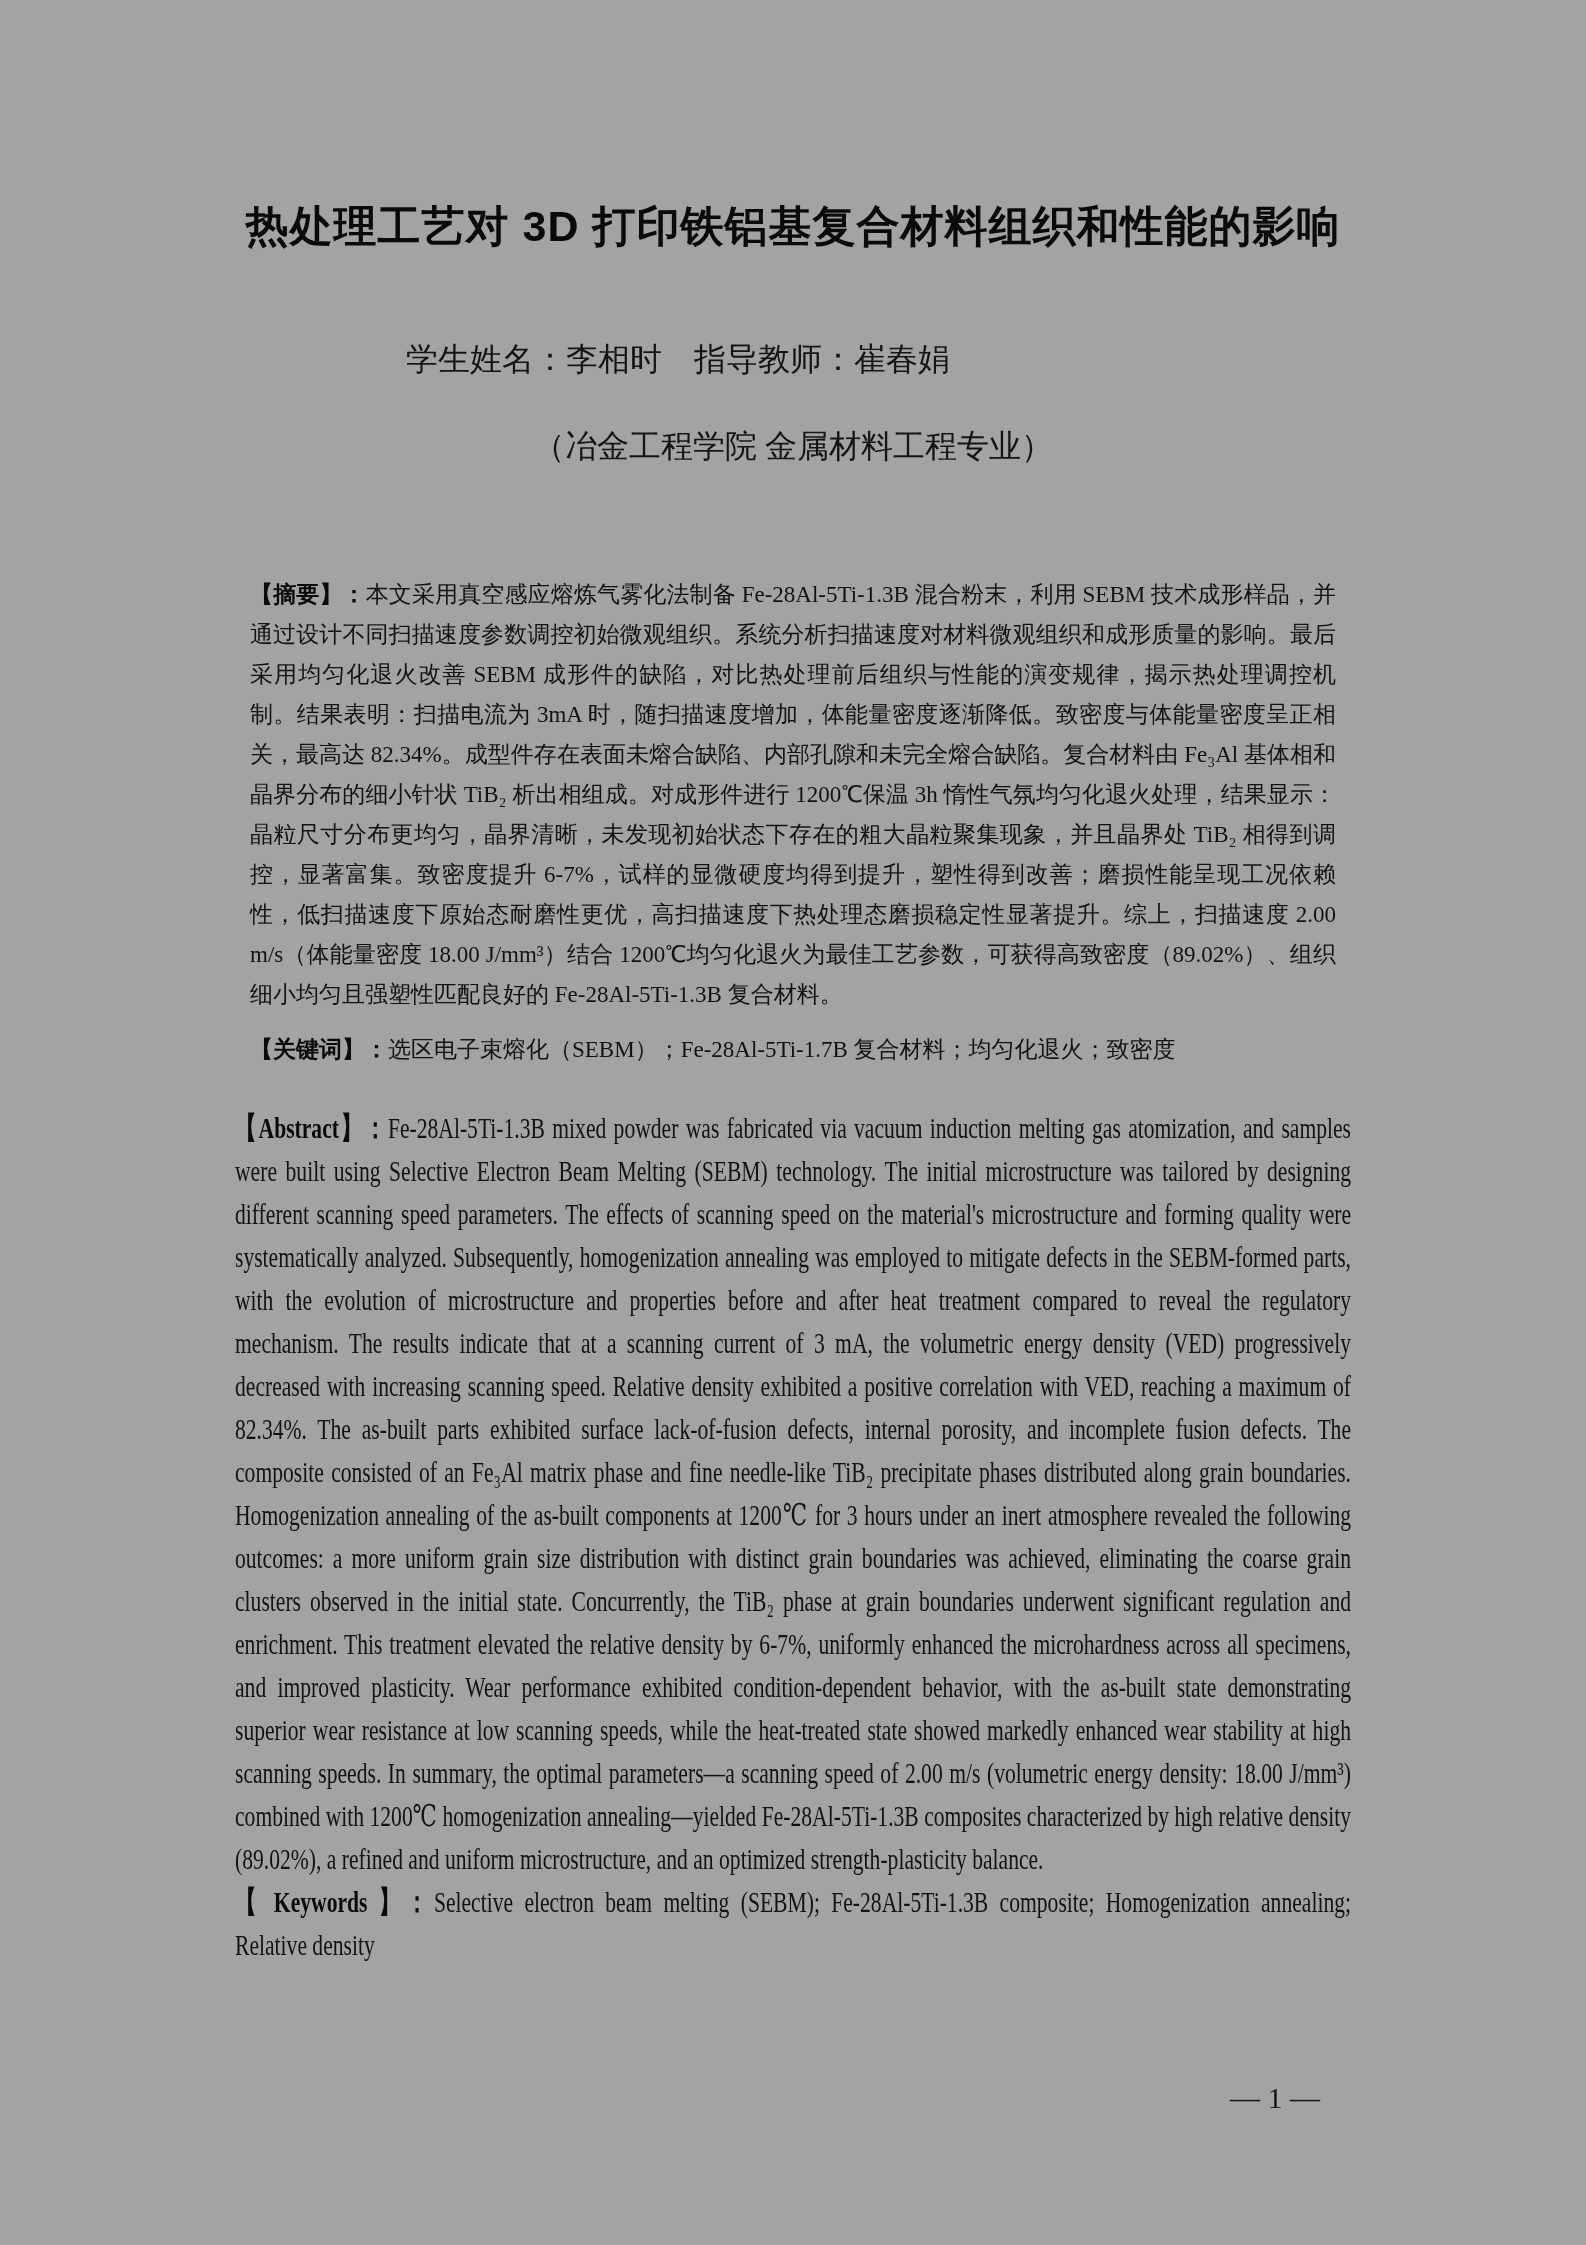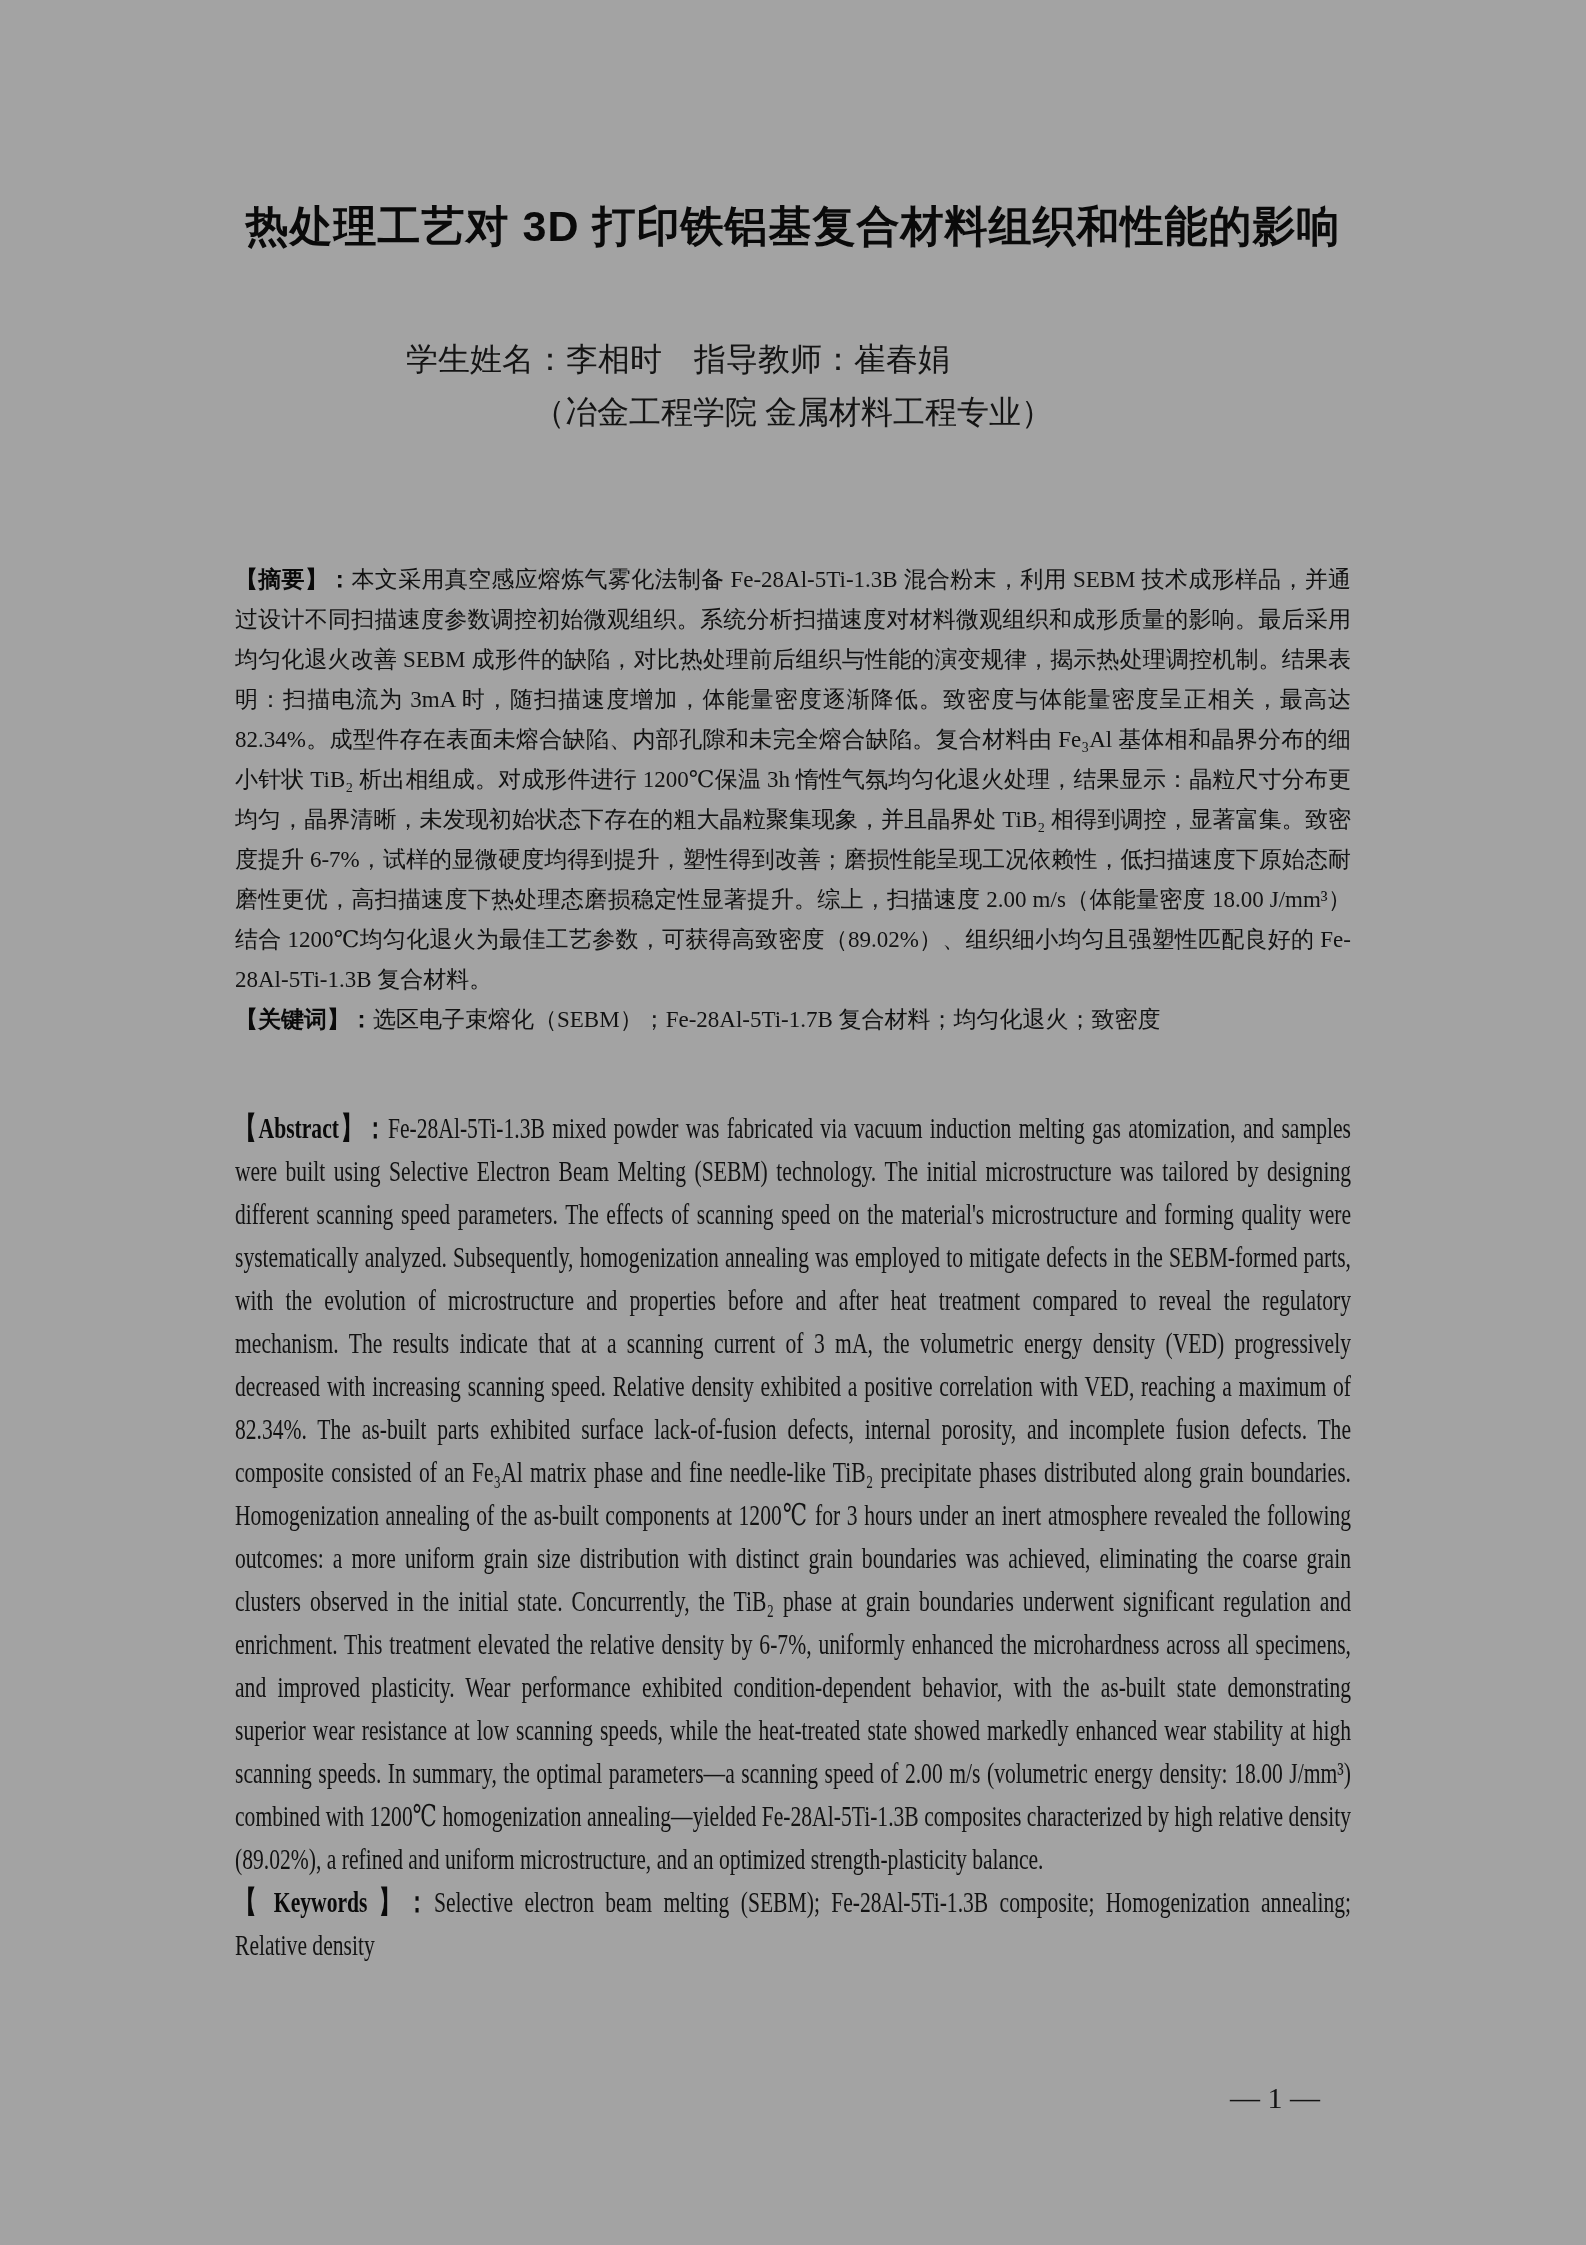--- a/index.html
+++ b/index.html
@@ -35,40 +35,41 @@
     top: 337px;
     left: 0;
     width: 1356px;
     text-align: center;
     font-size: 32px;
     line-height: 44px;
     color: #141414;
   }
   .affiliation {
     position: absolute;
-    top: 390px;
+    top: 424px;
     left: 0;
     width: 1586px;
     text-align: center;
     font-size: 32px;
     line-height: 44px;
     color: #141414;
   }
   .abstract-cn {
     position: absolute;
     top: 560px;
     left: 235px;
     width: 1116px;
     font-size: 23px;
     line-height: 40px;
     text-align: justify;
     color: #121212;
   }
   .abstract-cn p {
-    margin: 0;
+    margin: 15px;
+    font-family: Liberation Serif, serif;
   }
   
   .abstract-en {
     position: absolute;
     top: 1106px;
     left: 235px;
     width: 1550px;
     transform: scaleX(0.72);
     transform-origin: 0 0;
     font-size: 30px;

